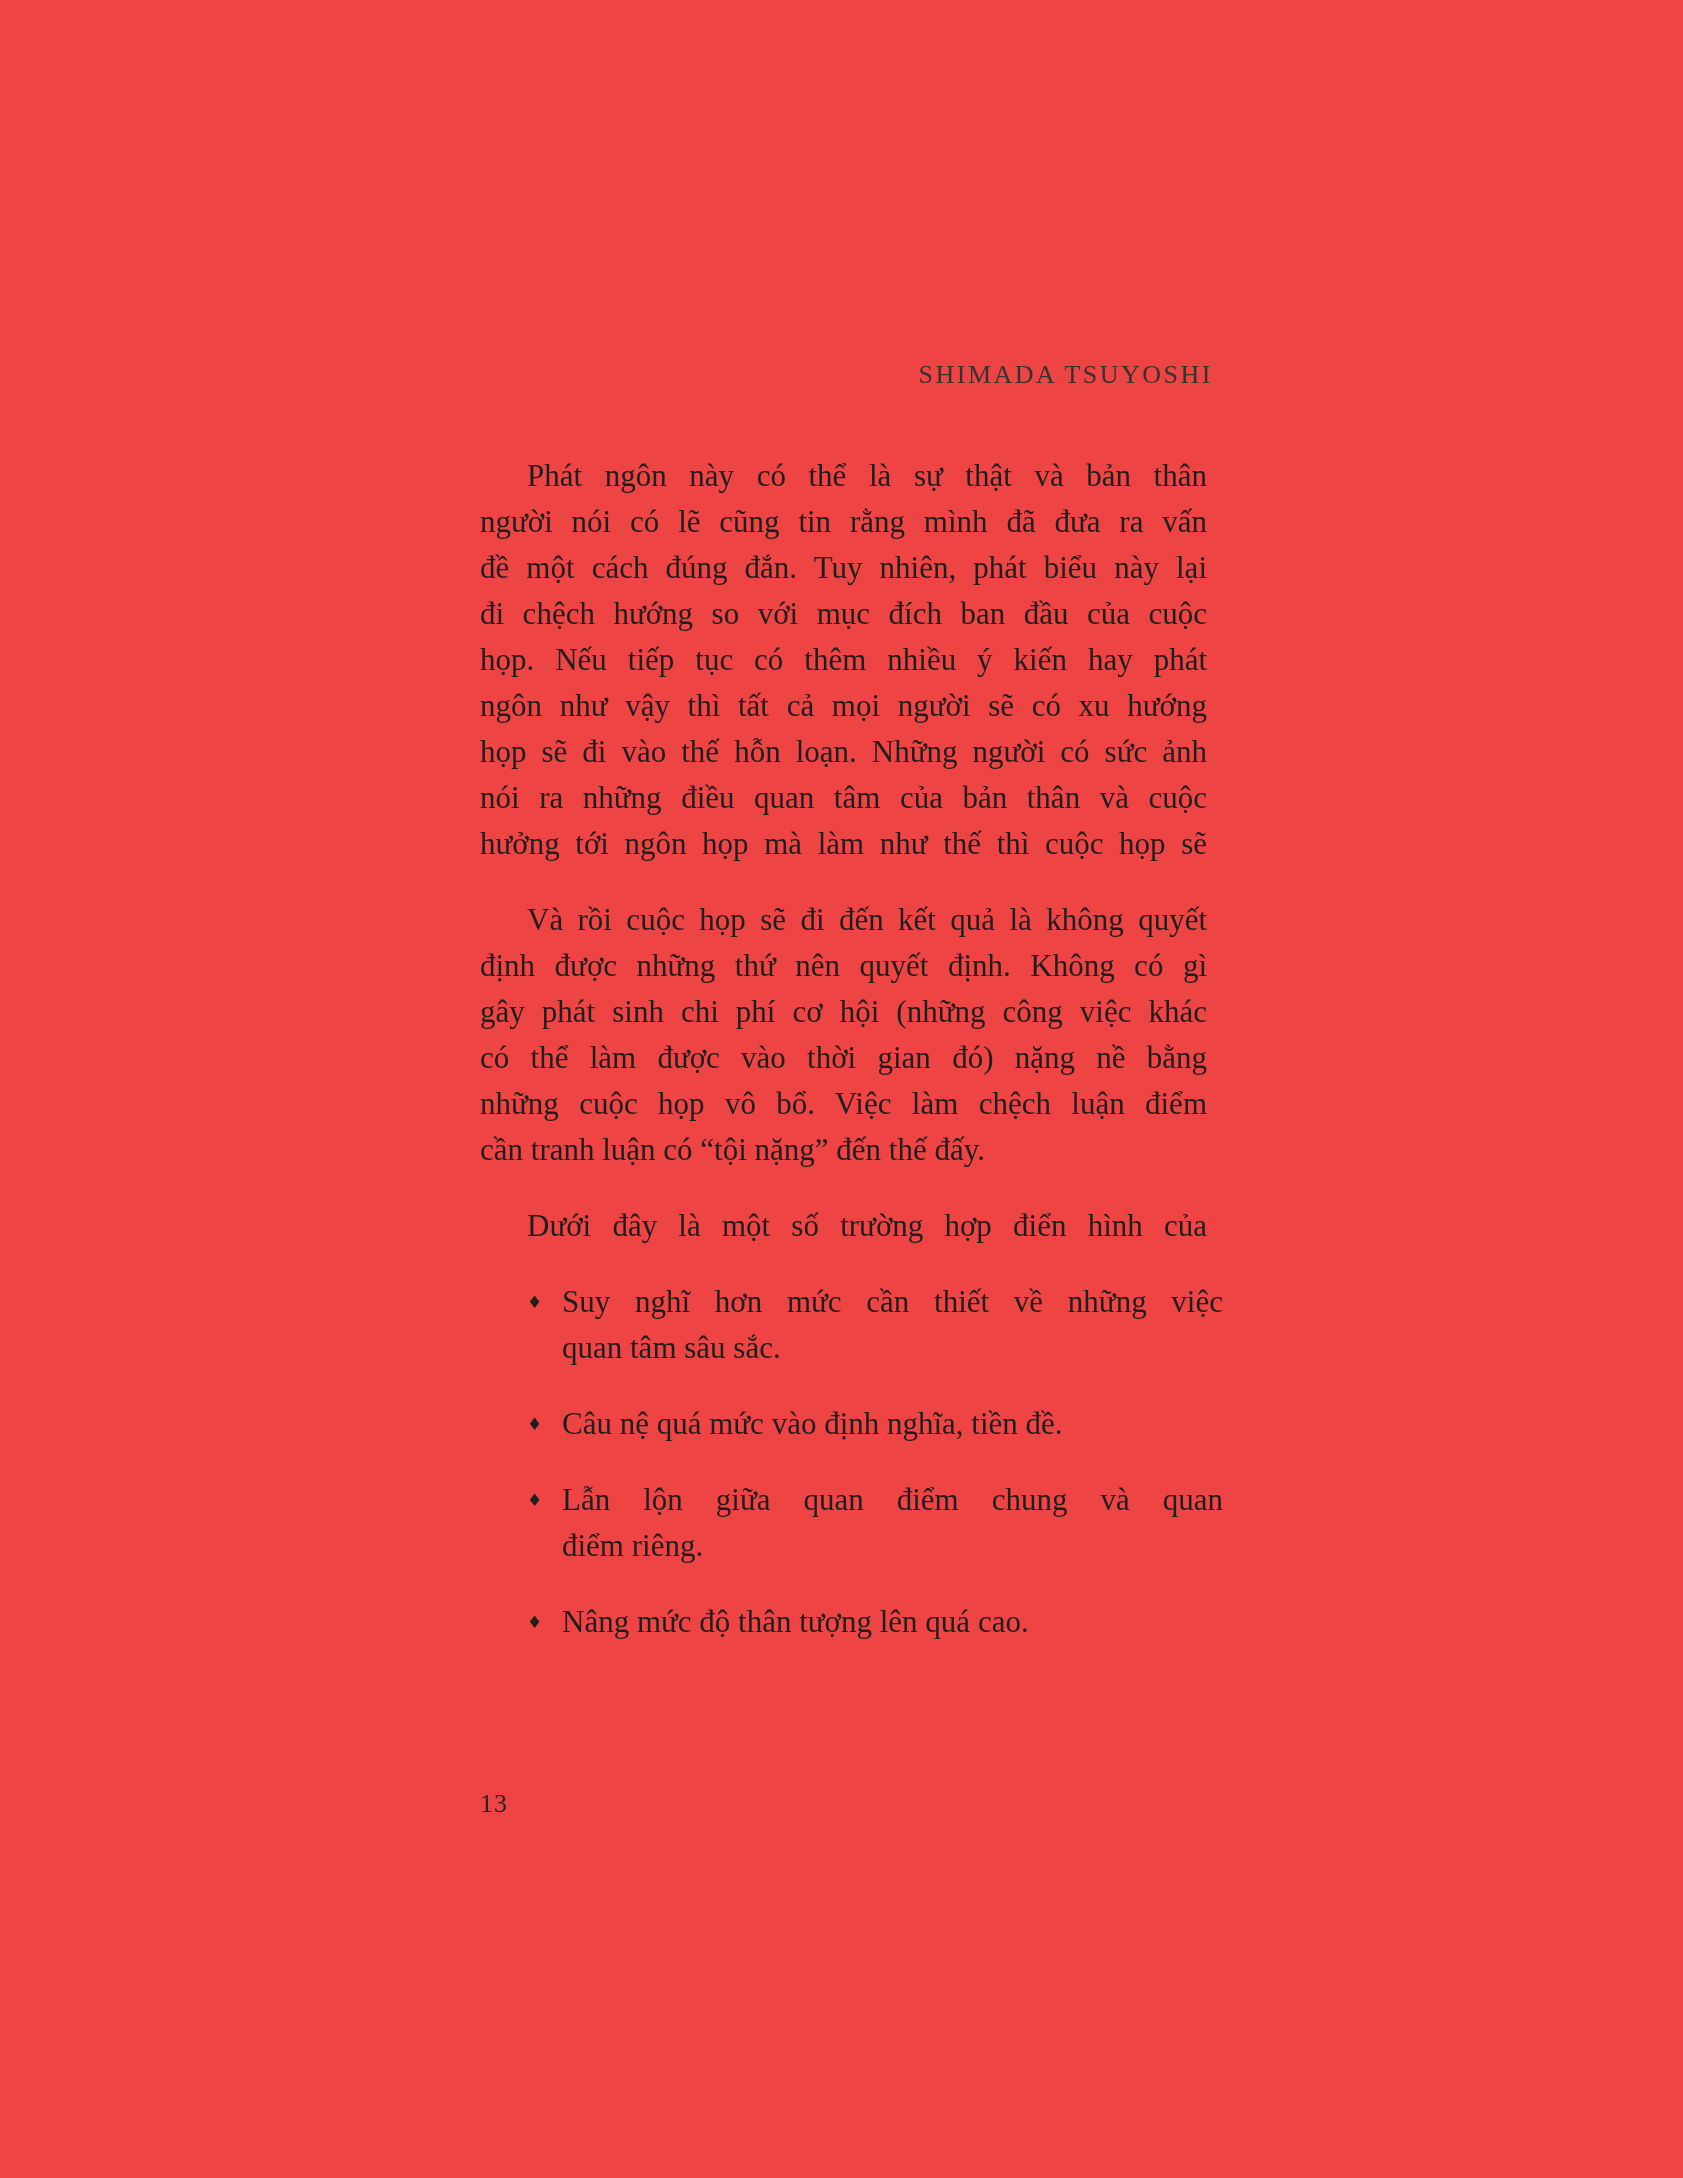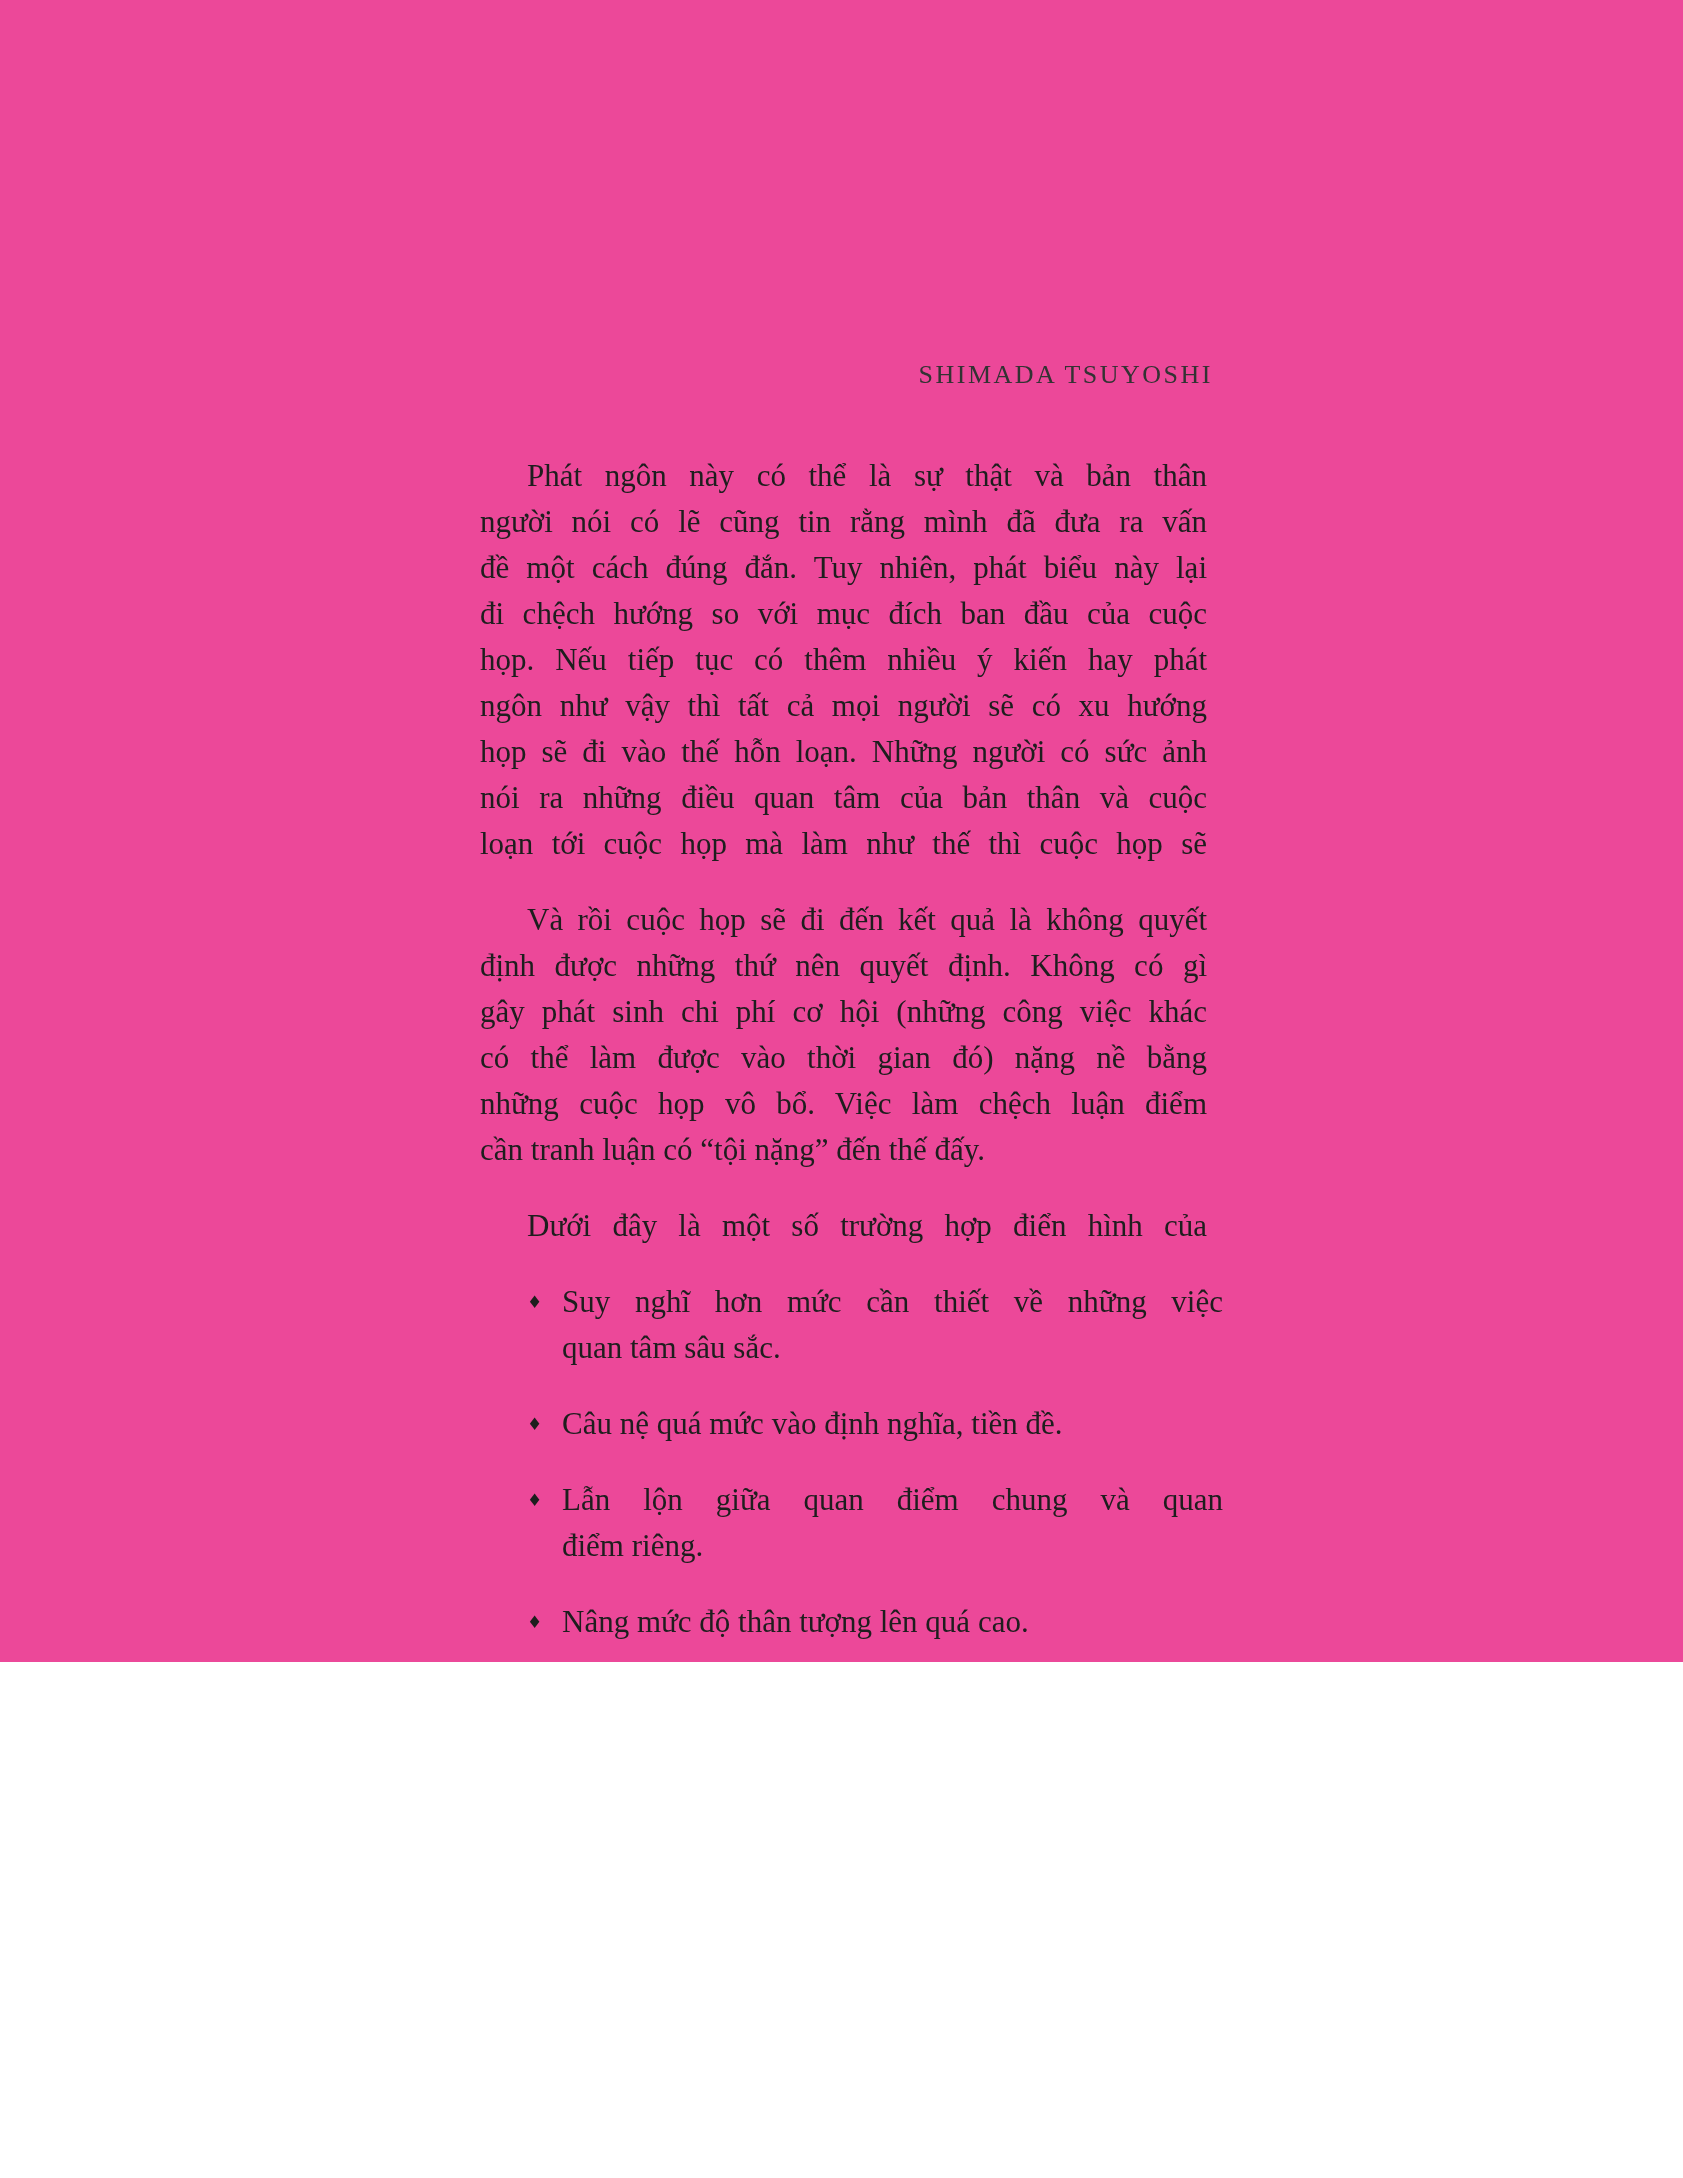--- a/index.html
+++ b/index.html
@@ -3,22 +3,22 @@
 <meta charset="utf-8">
 <style>
   html, body {
     margin: 0;
     padding: 0;
     background: #ffffff;
   }
   .page {
     position: relative;
     width: 1683px;
-    height: 1662px;
-    background: #ec4899;
+    height: 2178px;
+    background: #ef4444;
     font-family: "Liberation Serif", "DejaVu Serif", serif;
     color: #1e1e1e;
     overflow: hidden;
   }
   .running-head {
     position: absolute;
     top: 360px;
     left: 480px;
     width: 733px;
     text-align: right;
@@ -85,21 +85,21 @@
   <div class="text-block" id="text-block">
       <div class="para">
         <div class="line indent">Phát ngôn này có thể là sự thật và bản thân</div>
         <div class="line">người nói có lẽ cũng tin rằng mình đã đưa ra vấn</div>
         <div class="line">đề một cách đúng đắn. Tuy nhiên, phát biểu này lại</div>
         <div class="line">đi chệch hướng so với mục đích ban đầu của cuộc</div>
         <div class="line">họp. Nếu tiếp tục có thêm nhiều ý kiến hay phát</div>
         <div class="line">ngôn như vậy thì tất cả mọi người sẽ có xu hướng</div>
         <div class="line">họp sẽ đi vào thế hỗn loạn. Những người có sức ảnh</div>
         <div class="line">nói ra những điều quan tâm của bản thân và cuộc</div>
-        <div class="line">loạn tới cuộc họp mà làm như thế thì cuộc họp sẽ</div>
+        <div class="line">hưởng tới ngôn họp mà làm như thế thì cuộc họp sẽ</div>
       </div>
       <div class="para">
         <div class="line indent">Và rồi cuộc họp sẽ đi đến kết quả là không quyết</div>
         <div class="line">định được những thứ nên quyết định. Không có gì</div>
         <div class="line">gây phát sinh chi phí cơ hội (những công việc khác</div>
         <div class="line">có thể làm được vào thời gian đó) nặng nề bằng</div>
         <div class="line">những cuộc họp vô bổ. Việc làm chệch luận điểm</div>
         <div class="line para-end">cần tranh luận có “tội nặng” đến thế đấy.</div>
       </div>
       <div class="para">

